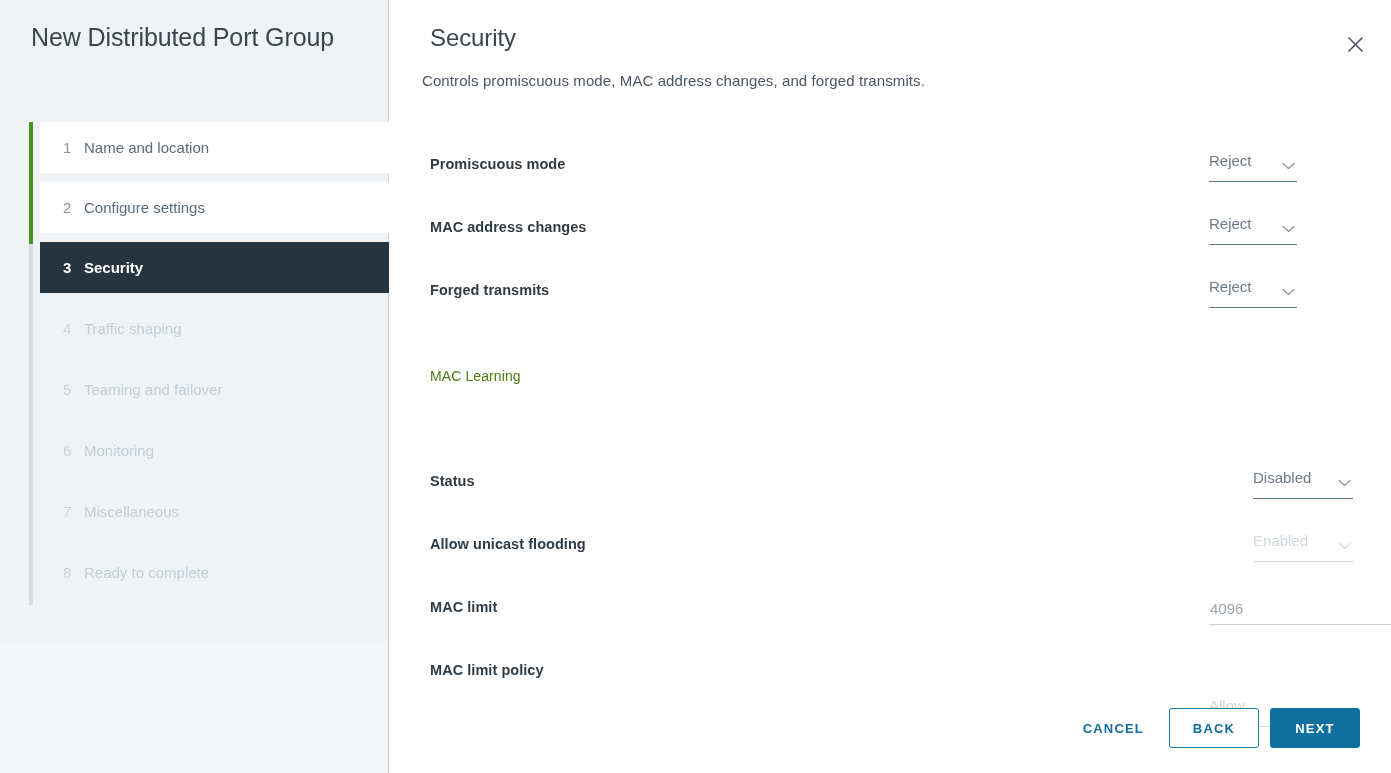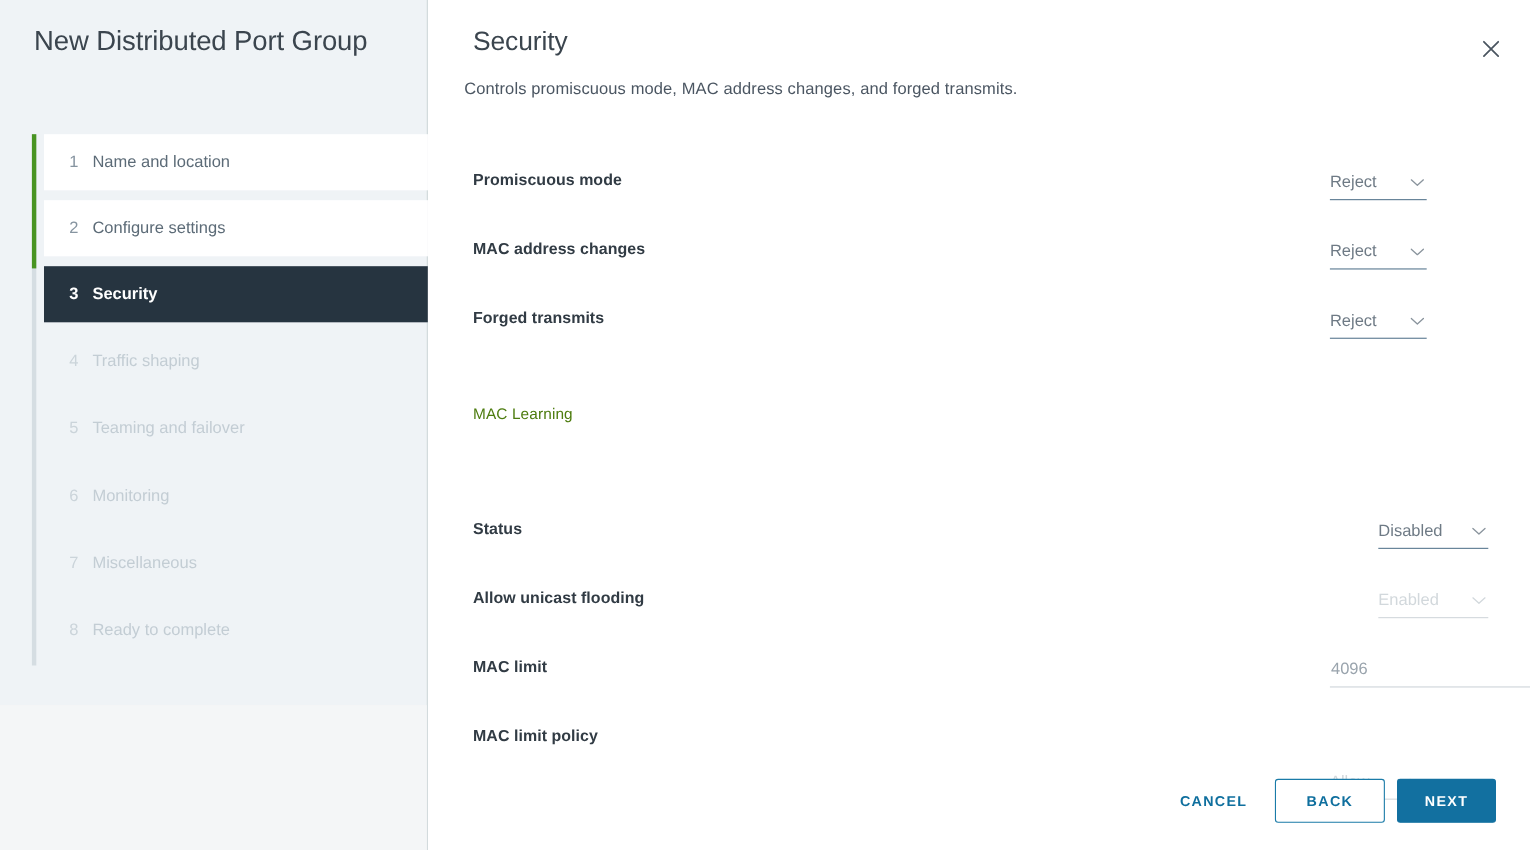--- a/index.html
+++ b/index.html
@@ -201,21 +201,20 @@
     position: absolute;
     left: 820px;
     top: 12px;
     display: flex;
     align-items: flex-end;
   }
 
   .select-ctl {
     position: relative;
     display: flex;
-    align-items: center;
     justify-content: space-between;
     height: 30px;
     padding: 0 2px 2px 0;
     border-bottom: 1px solid #59788f;
     background: transparent;
     cursor: pointer;
     font-size: 15px;
     color: #6e7a85;
   }
   .select-ctl .val {
@@ -291,21 +290,21 @@
     background: transparent;
     border: none;
     color: #0f6f9e;
     padding: 0 14px;
   }
 
   .btn-outline {
     background: #ffffff;
     border: 1px solid #1a7ba8;
     color: #0f6f9e;
-    width: 100px;
+    width: 90px;
   }
 
   .btn-solid {
     background: #1270a0;
     border: 1px solid #1270a0;
     color: #ffffff;
     width: 90px;
   }
 </style>
 </head>

